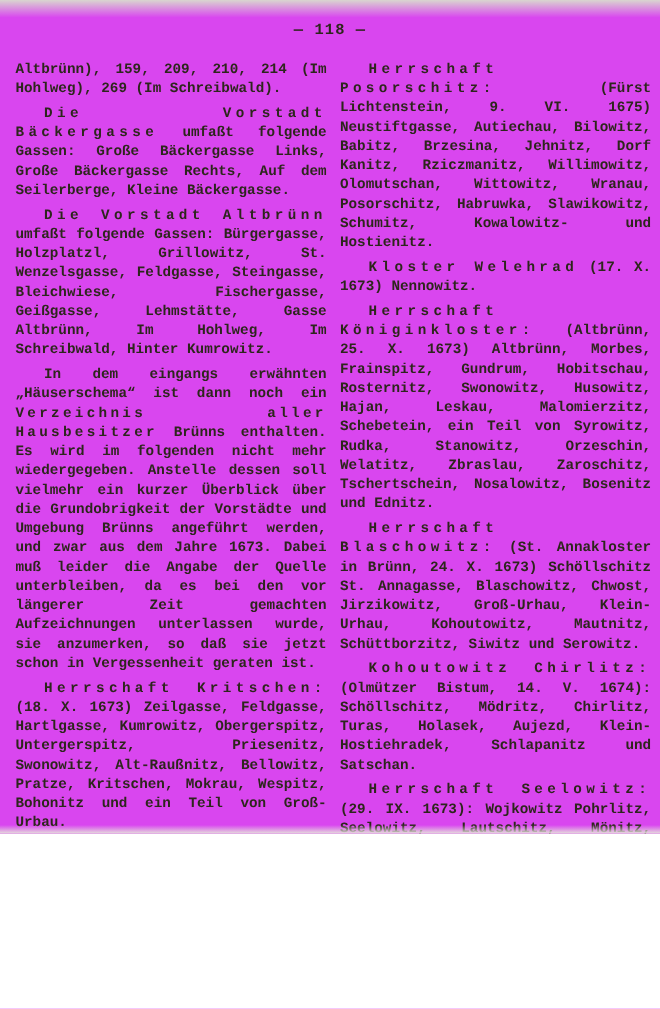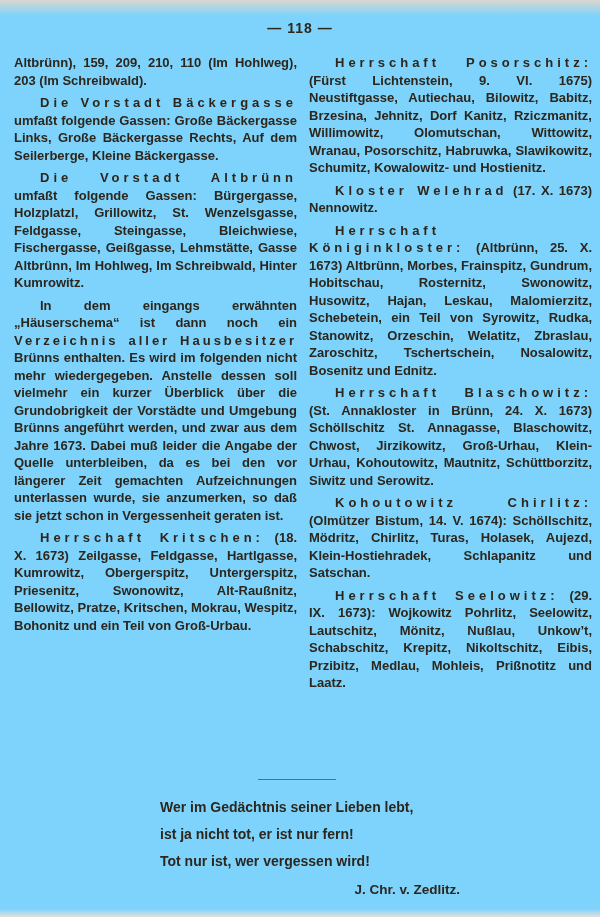--- a/index.html
+++ b/index.html
@@ -1,20 +1,20 @@
 <!DOCTYPE html>
 <html lang="de"><head>
 <meta charset="utf-8">
 <style>
   html,body{margin:0;padding:0;}
   .page{
     position:relative;
-    width:600px;height:917px;
-    background:#7dd3fc;
-    font-family:Liberation Sans, sans-serif;
+    width:600px;height:758px;
+    background:#d946ef;
+    font-family:Liberation Mono, monospace;
     font-weight:bold;
     color:#2d261c;
     overflow:hidden;
   }
   .scan-top{
     position:absolute;top:0;left:0;right:0;height:16px;
     background:linear-gradient(180deg,#d9d6cf 0%,rgba(245,244,239,0) 100%);
   }
   .scan-bottom{
     position:absolute;bottom:0;left:0;right:0;height:8px;
@@ -59,21 +59,21 @@
 </head>
 <body>
 
 <div class="page">
   <div class="scan-top"></div>
 
   <div class="pageno">— 118 —</div>
 
   <div class="cols">
     <div class="col">
-      <p class="par cont"><span>Altbrünn), 159, 209, 210, 110 (Im Hohlweg), 203 (Im Schreibwald).</span></p>
+      <p class="par cont"><span>Altbrünn), 159, 209, 210, 214 (Im Hohlweg), 269 (Im Schreibwald).</span></p>
       <p class="par"><span class="lead">Die Vorstadt Bäckergasse</span> <span>umfaßt folgende Gassen: Große Bäckergasse Links, Große Bäckergasse Rechts, Auf dem Seilerberge, Kleine Bäckergasse.</span></p>
       <p class="par"><span class="lead">Die Vorstadt Altbrünn</span> <span>umfaßt folgende Gassen: Bürgergasse, Holzplatzl, Grillowitz, St. Wenzelsgasse, Feldgasse, Steingasse, Bleichwiese, Fischergasse, Geißgasse, Lehmstätte, Gasse Altbrünn, Im Hohlweg, Im Schreibwald, Hinter Kumrowitz.</span></p>
       <p class="par"><span>In dem eingangs erwähnten „Häuserschema“ ist dann noch ein </span><span class="em-spaced">Verzeichnis aller Hausbesitzer</span><span> Brünns enthalten. Es wird im folgenden nicht mehr wiedergegeben. Anstelle dessen soll vielmehr ein kurzer Überblick über die Grundobrigkeit der Vorstädte und Umgebung Brünns angeführt werden, und zwar aus dem Jahre 1673. Dabei muß leider die Angabe der Quelle unterbleiben, da es bei den vor längerer Zeit gemachten Aufzeichnungen unterlassen wurde, sie anzumerken, so daß sie jetzt schon in Vergessenheit geraten ist.</span></p>
       <p class="par"><span class="lead">Herrschaft Kritschen:</span> <span>(18. X. 1673) Zeilgasse, Feldgasse, Hartlgasse, Kumrowitz, Obergerspitz, Untergerspitz, Priesenitz, Swonowitz, Alt-Raußnitz, Bellowitz, Pratze, Kritschen, Mokrau, Wespitz, Bohonitz und ein Teil von Groß-Urbau.</span></p>
     </div>
 
     <div class="col">
       <p class="par"><span class="lead">Herrschaft Posorschitz:</span> <span>(Fürst Lichtenstein, 9. VI. 1675) Neustiftgasse, Autiechau, Bilowitz, Babitz, Brzesina, Jehnitz, Dorf Kanitz, Rziczmanitz, Willimowitz, Olomutschan, Wittowitz, Wranau, Posorschitz, Habruwka, Slawikowitz, Schumitz, Kowalowitz- und Hostienitz.</span></p>
       <p class="par"><span class="lead">Kloster Welehrad</span> <span>(17. X. 1673) Nennowitz.</span></p>
       <p class="par"><span class="lead">Herrschaft Königinkloster:</span> <span>(Altbrünn, 25. X. 1673) Altbrünn, Morbes, Frainspitz, Gundrum, Hobitschau, Rosternitz, Swonowitz, Husowitz, Hajan, Leskau, Malomierzitz, Schebetein, ein Teil von Syrowitz, Rudka, Stanowitz, Orzeschin, Welatitz, Zbraslau, Zaroschitz, Tschertschein, Nosalowitz, Bosenitz und Ednitz.</span></p>

